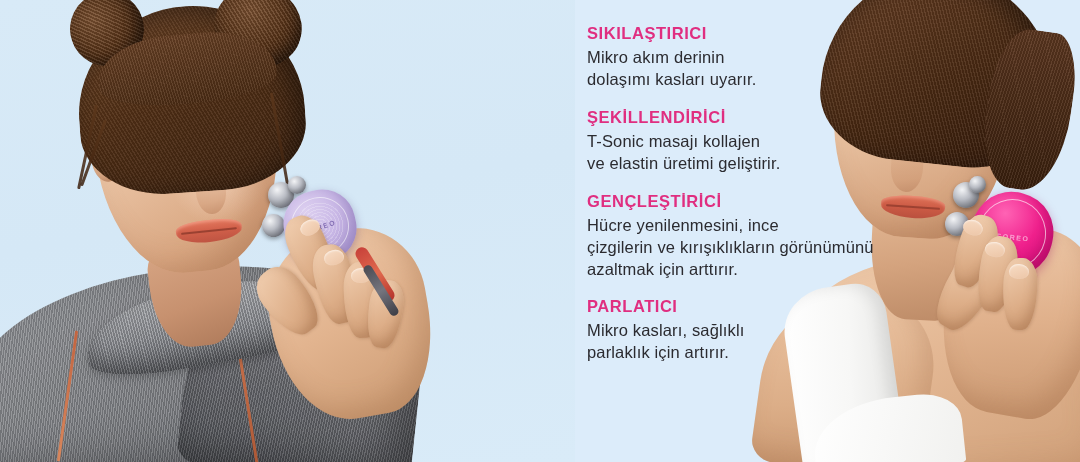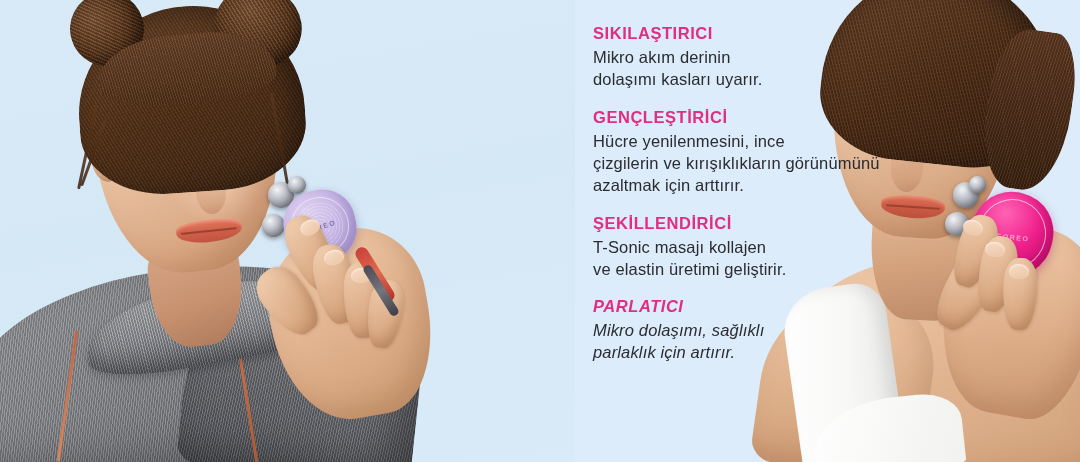--- a/index.html
+++ b/index.html
@@ -29,26 +29,26 @@
     position:relative;
     width:505px; height:462px;
     background:linear-gradient(180deg,#dcecfa 0%, #dcecfa 100%);
     overflow:hidden;
     flex:0 0 505px;
   }
 
   
   .text-col {
     position:absolute;
-    left:18px; top:24px;
+    left:12px; top:24px;
     width:295px;
     z-index:40;
   }
   .feature { margin-bottom:17px; }
-  .feature:last-child { margin-bottom:0;font-style:italic; }
+  .feature:last-child { margin-bottom:0; }
   .feature h3 {
     color:#e02e80;
     font-size:16.5px;
     font-weight:bold;
     letter-spacing:0.55px;
     line-height:1.15;
     margin-bottom:4px;
     text-transform:uppercase;
     white-space:nowrap;
   }
@@ -578,33 +578,33 @@
 
     <div class="text-col">
 
       <div class="feature">
         <h3>SIKILAŞTIRICI</h3>
         <p>Mikro akım derinin
 dolaşımı kasları uyarır.</p>
       </div>
 
       <div class="feature">
+        <h3>ŞEKİLLENDİRİCİ</h3>
+        <p>T-Sonic masajı kollajen
+ve elastin üretimi geliştirir.</p>
+      </div>
+
+      <div class="feature">
         <h3>GENÇLEŞTİRİCİ</h3>
         <p>Hücre yenilenmesini, ince
 çizgilerin ve kırışıklıkların görünümünü
 azaltmak için arttırır.</p>
       </div>
 
       <div class="feature">
-        <h3>ŞEKİLLENDİRİCİ</h3>
-        <p>T-Sonic masajı kollajen
-ve elastin üretimi geliştirir.</p>
-      </div>
-
-      <div class="feature">
         <h3>PARLATICI</h3>
-        <p>Mikro dolaşımı, sağlıklı
+        <p>Mikro kasları, sağlıklı
 parlaklık için artırır.</p>
       </div>
 
     </div>
   </div>
 </div>
 
 </body></html>

